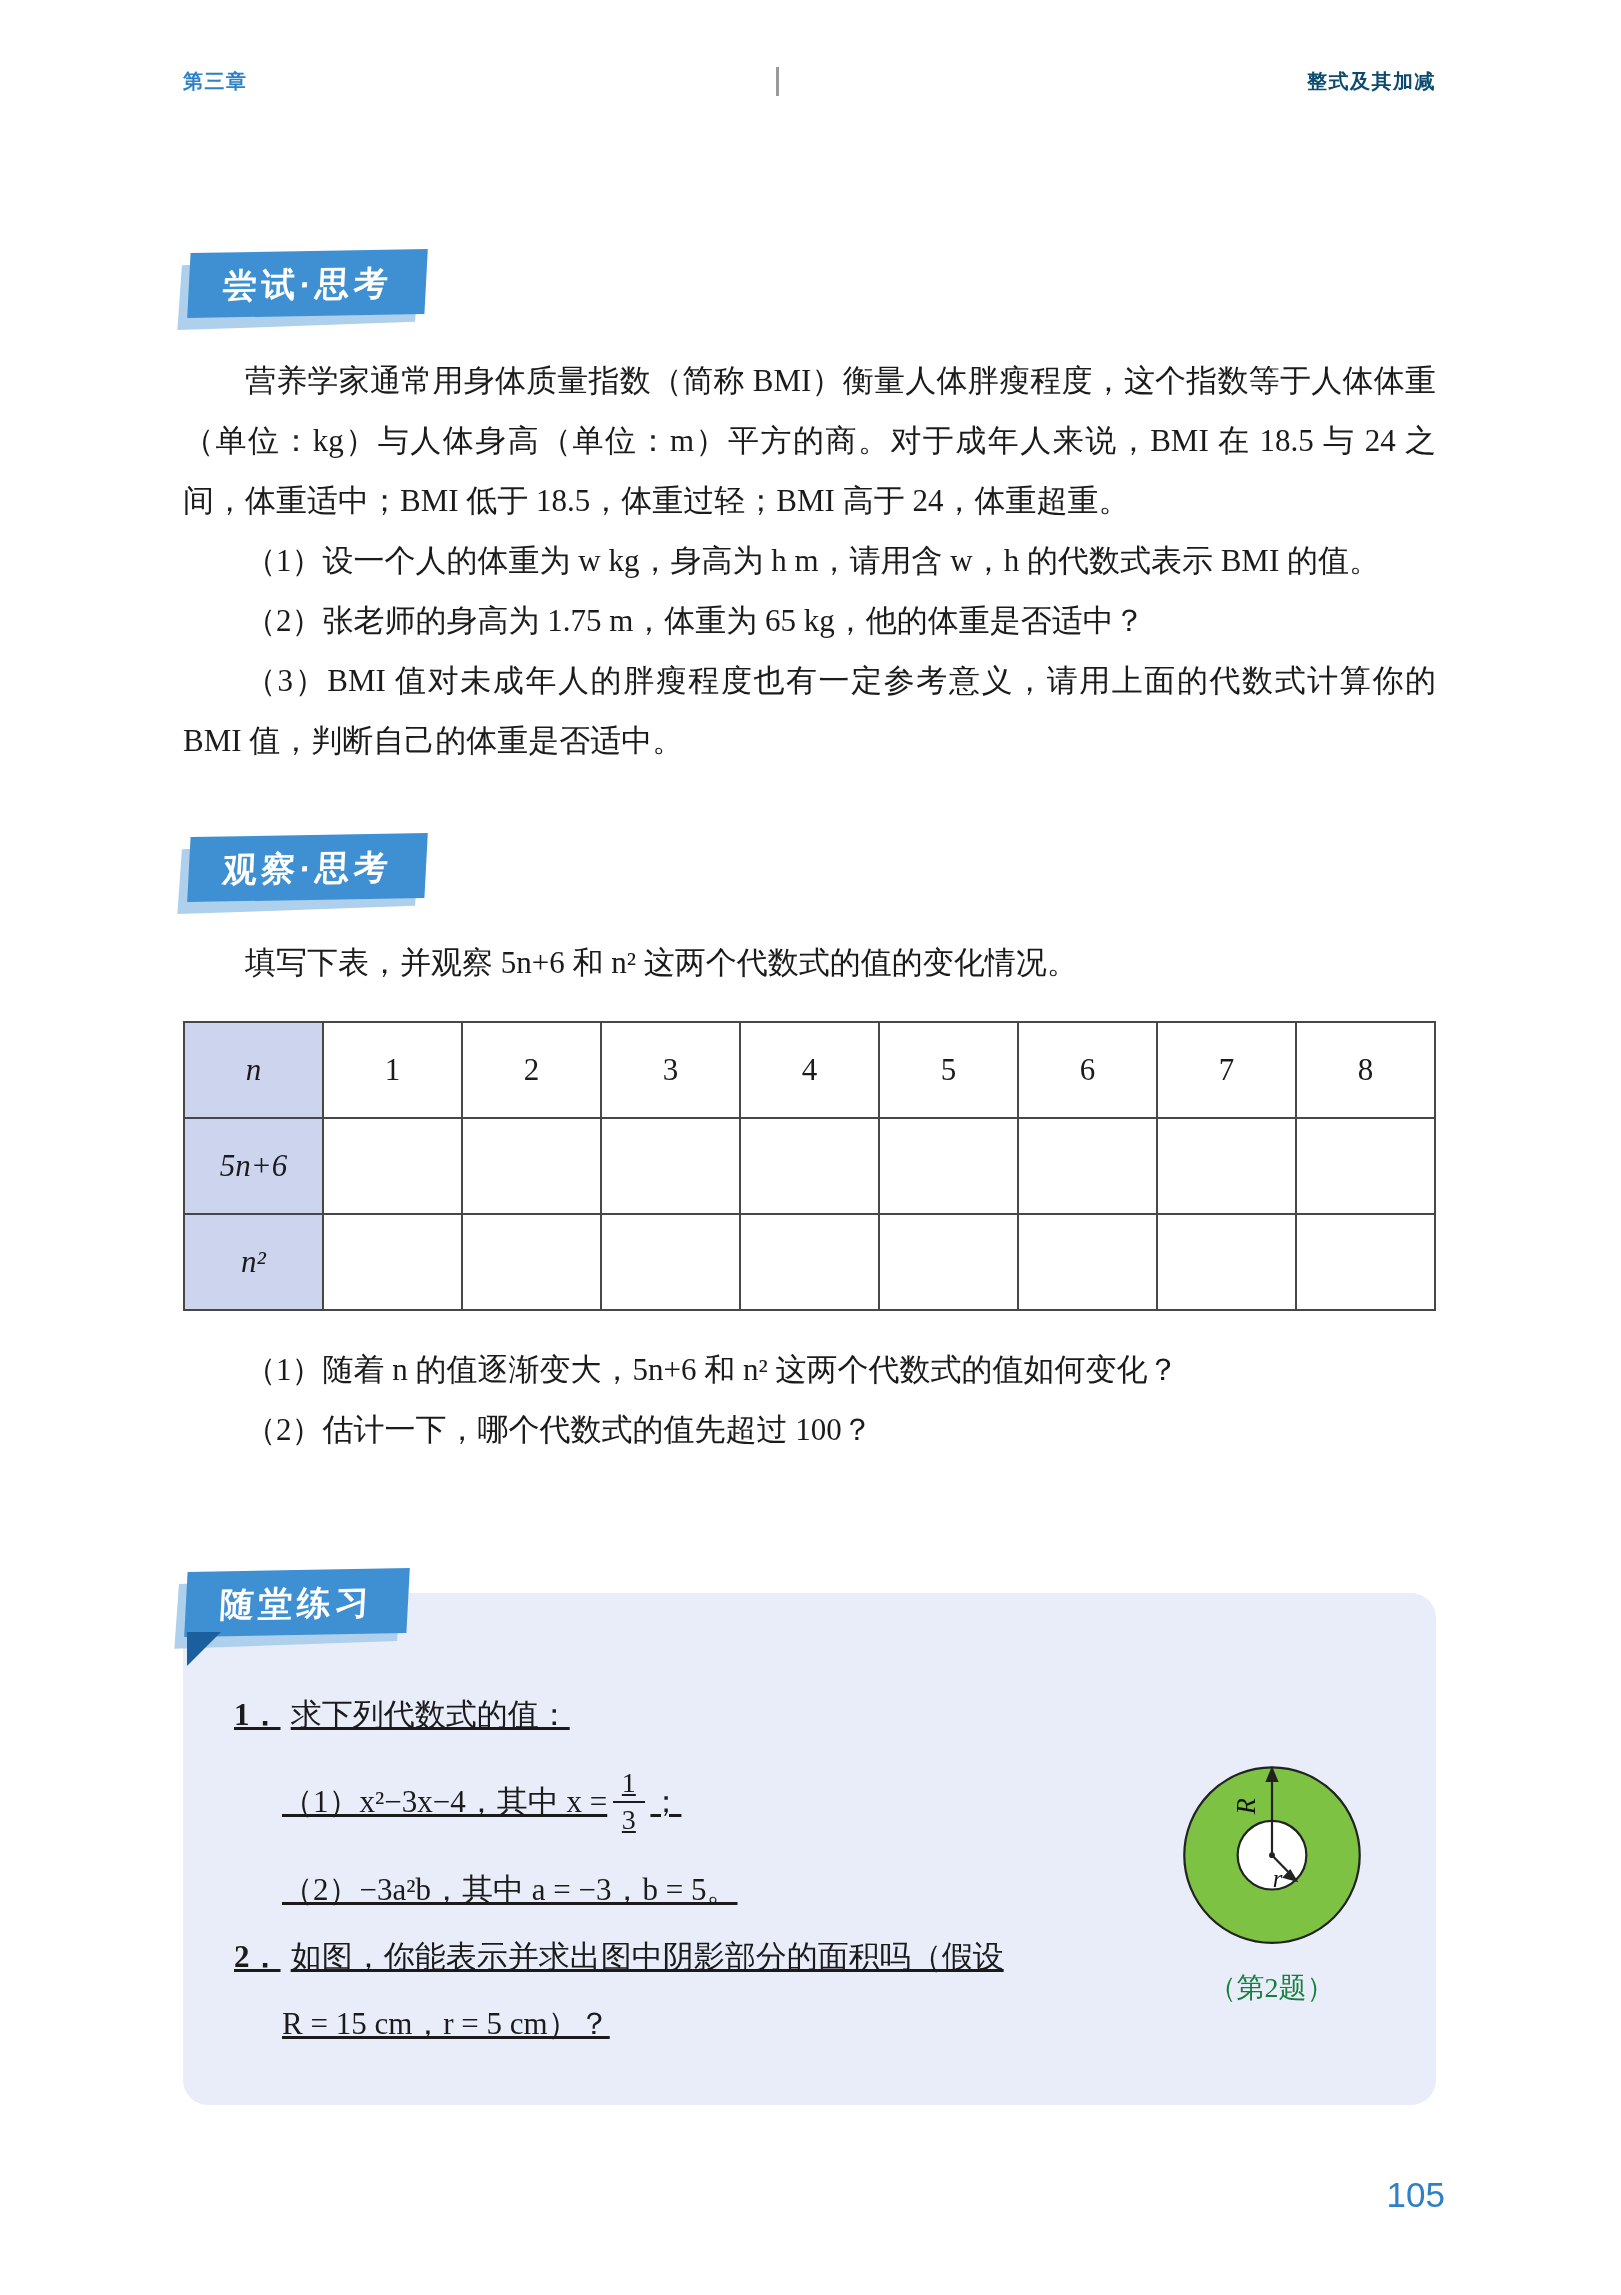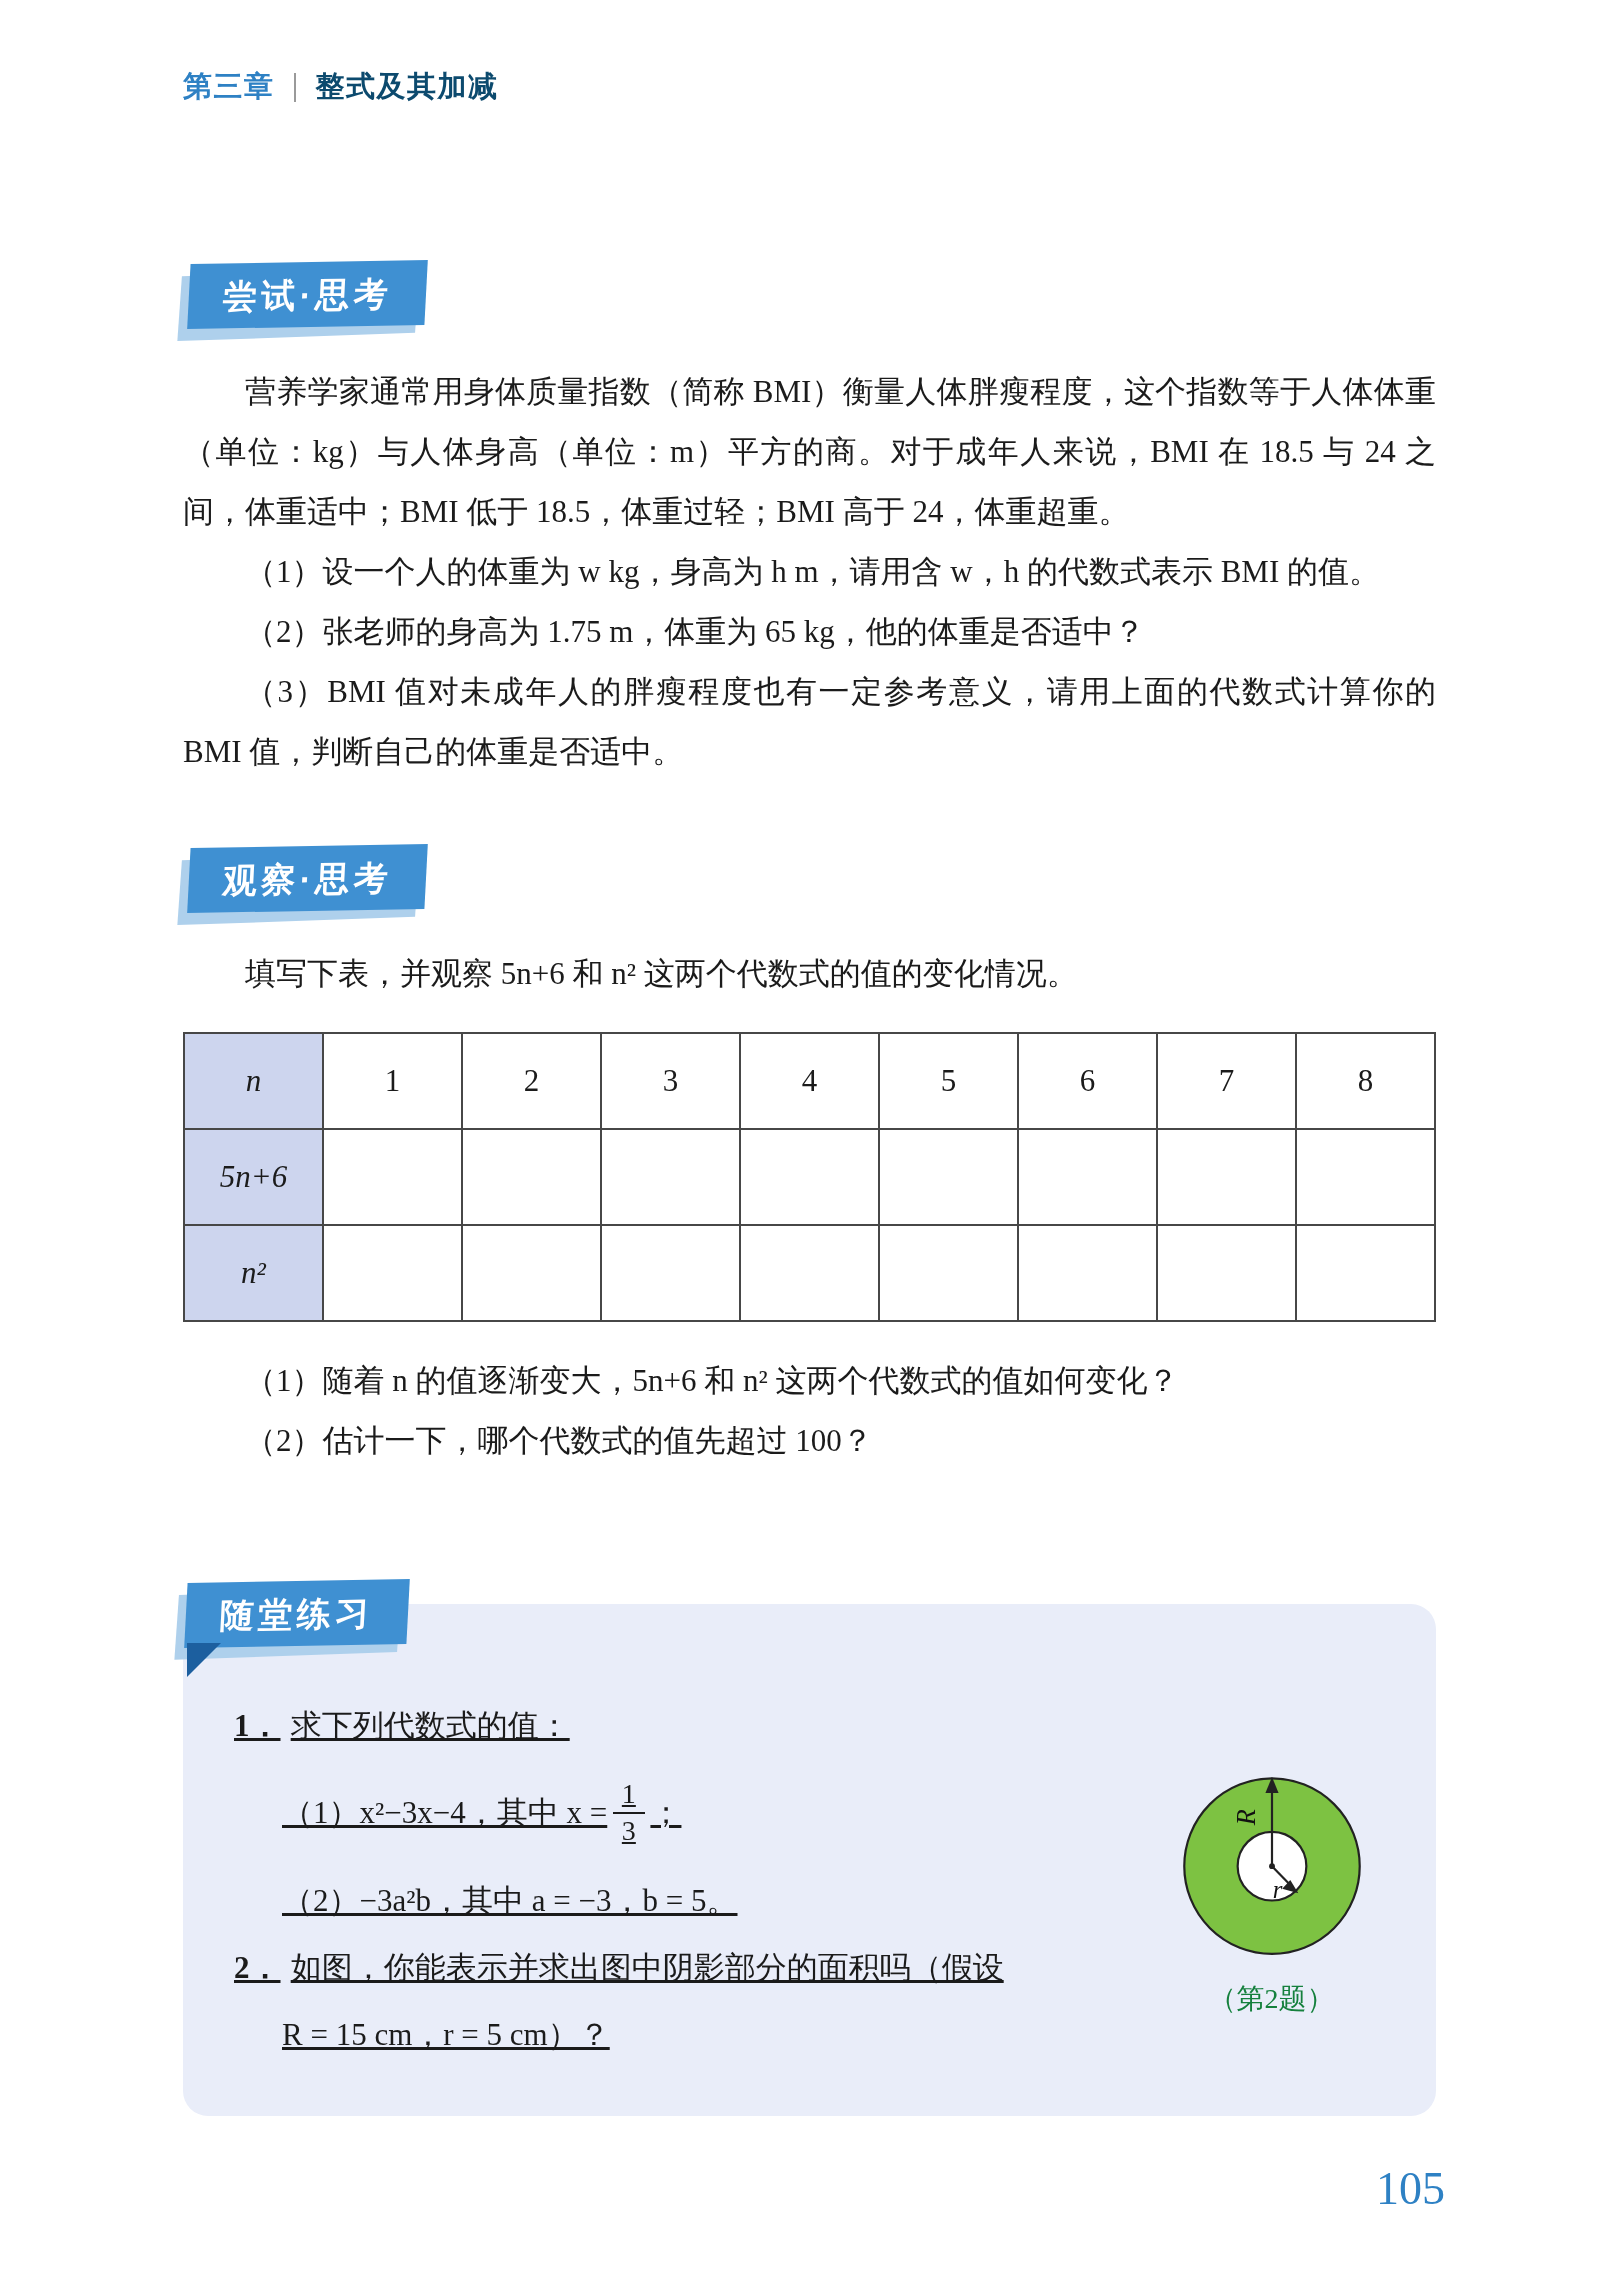--- a/index.html
+++ b/index.html
@@ -11,24 +11,24 @@
     background: #ffffff;
     font-family: "Liberation Serif", "DejaVu Serif", serif;
     color: #1b1b1b;
     overflow: hidden;
     margin: 0 auto;
   }
   .content { padding: 0 186px 0 183px; }
 
   
   .header {
-    display: flex; justify-content: flex-start; align-items: center;
+    display: flex; justify-content: space-between; align-items: center;
     padding-top: 67px;
     font-family: Liberation Sans, sans-serif;
-    font-size: 29px;
+    font-size: 20px;
   }
   .chapter { color: var(--accent, #2e81c4); font-weight: bold; letter-spacing: 1.5px; }
   .hdr-divider { width: 2.9px; height: 29px; background: #9a9a9a; margin: 0 19px; }
   .book-title { color: #0c4a6e; font-weight: bold; letter-spacing: 1.5px; }
 
   
   .badge-wrap { position: relative; display: inline-block; z-index: 3; }
   .badge-echo {
     position: absolute; left: -8.8px; top: 10.2px; width: 100%; height: 100%;
     background: var(--badge-echo, #aed0ec);
@@ -89,21 +89,21 @@
   .sub1 { display: flex; align-items: center; padding-left: 48px; font-size: 31px; height: 108px; }
   .frac { display: inline-block; vertical-align: middle; text-align: center; line-height: 1.15; margin: 0 5.8px; }
   .frac .num, .frac .den { display: block; font-size: 28px; padding: 1.5px 8.8px; }
   .frac .den { border-top: 2.2px solid #1b1b1b; }
   .fig-caption { margin-top: 10.2px; font-size: 28px; color: #15803d; }
 
   
   .page-number {
     position: absolute; right: 177px; bottom: 80px;
     color: var(--accent, #2e81c4);
-    font-size: 46px; font-family: Liberation Serif, serif;
+    font-size: 35px; font-family: Liberation Sans, sans-serif;
   }
 </style>
 </head>
 <body>
 
 <div class="page">
   <div class="content">
 
     <div class="header">
       <span class="chapter">第三章</span>

